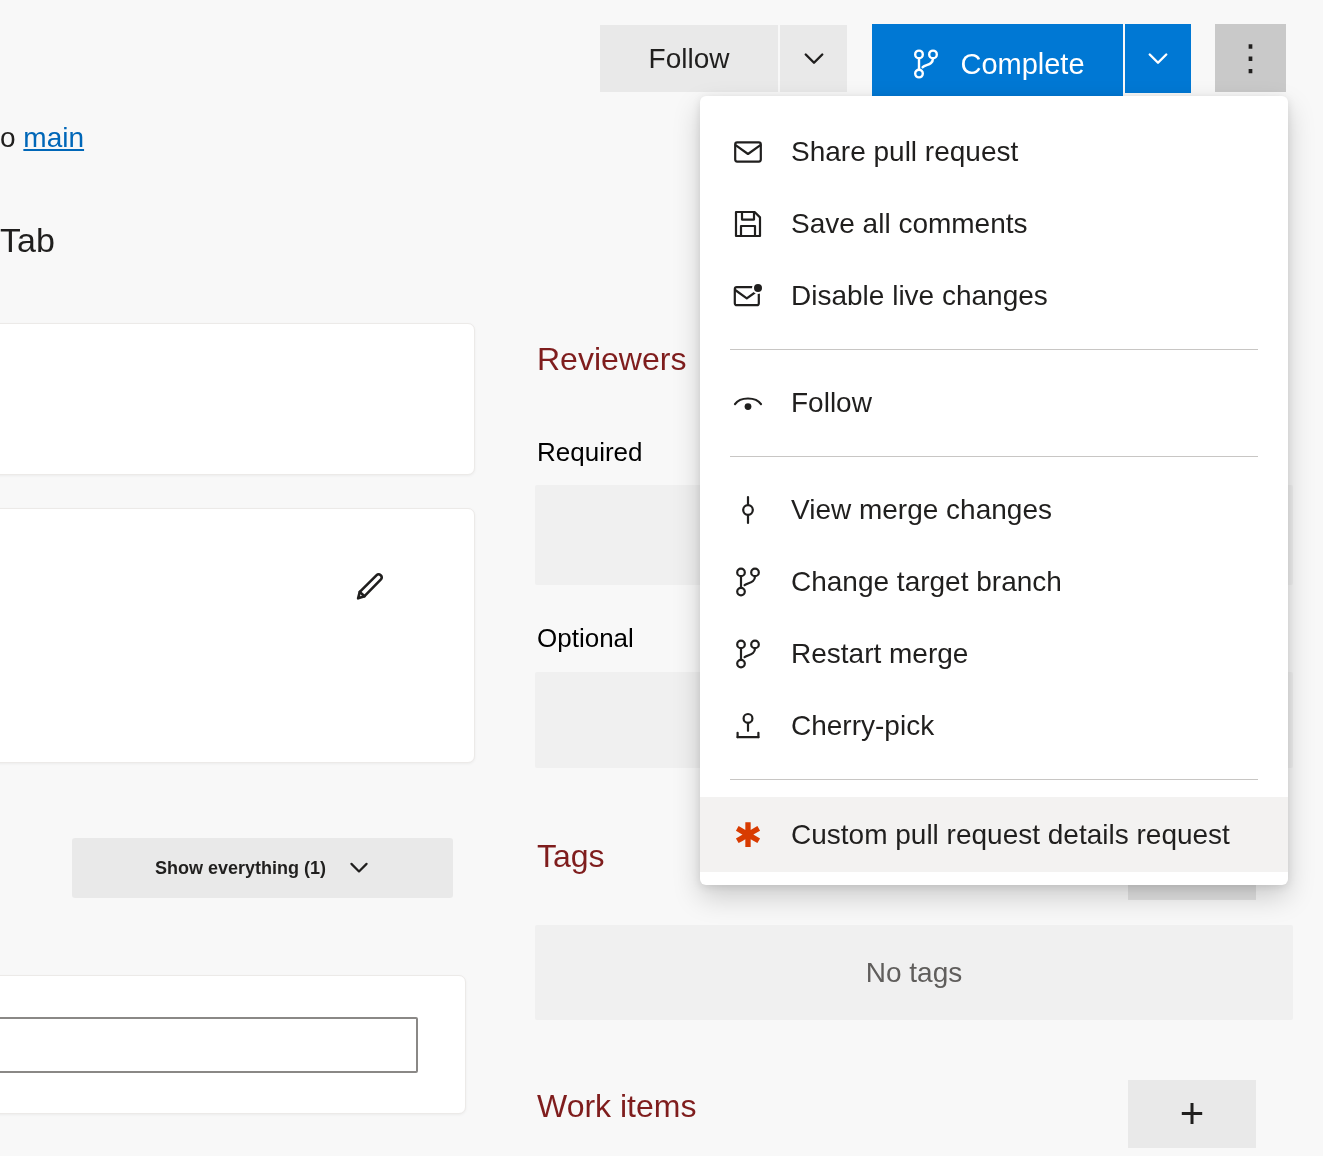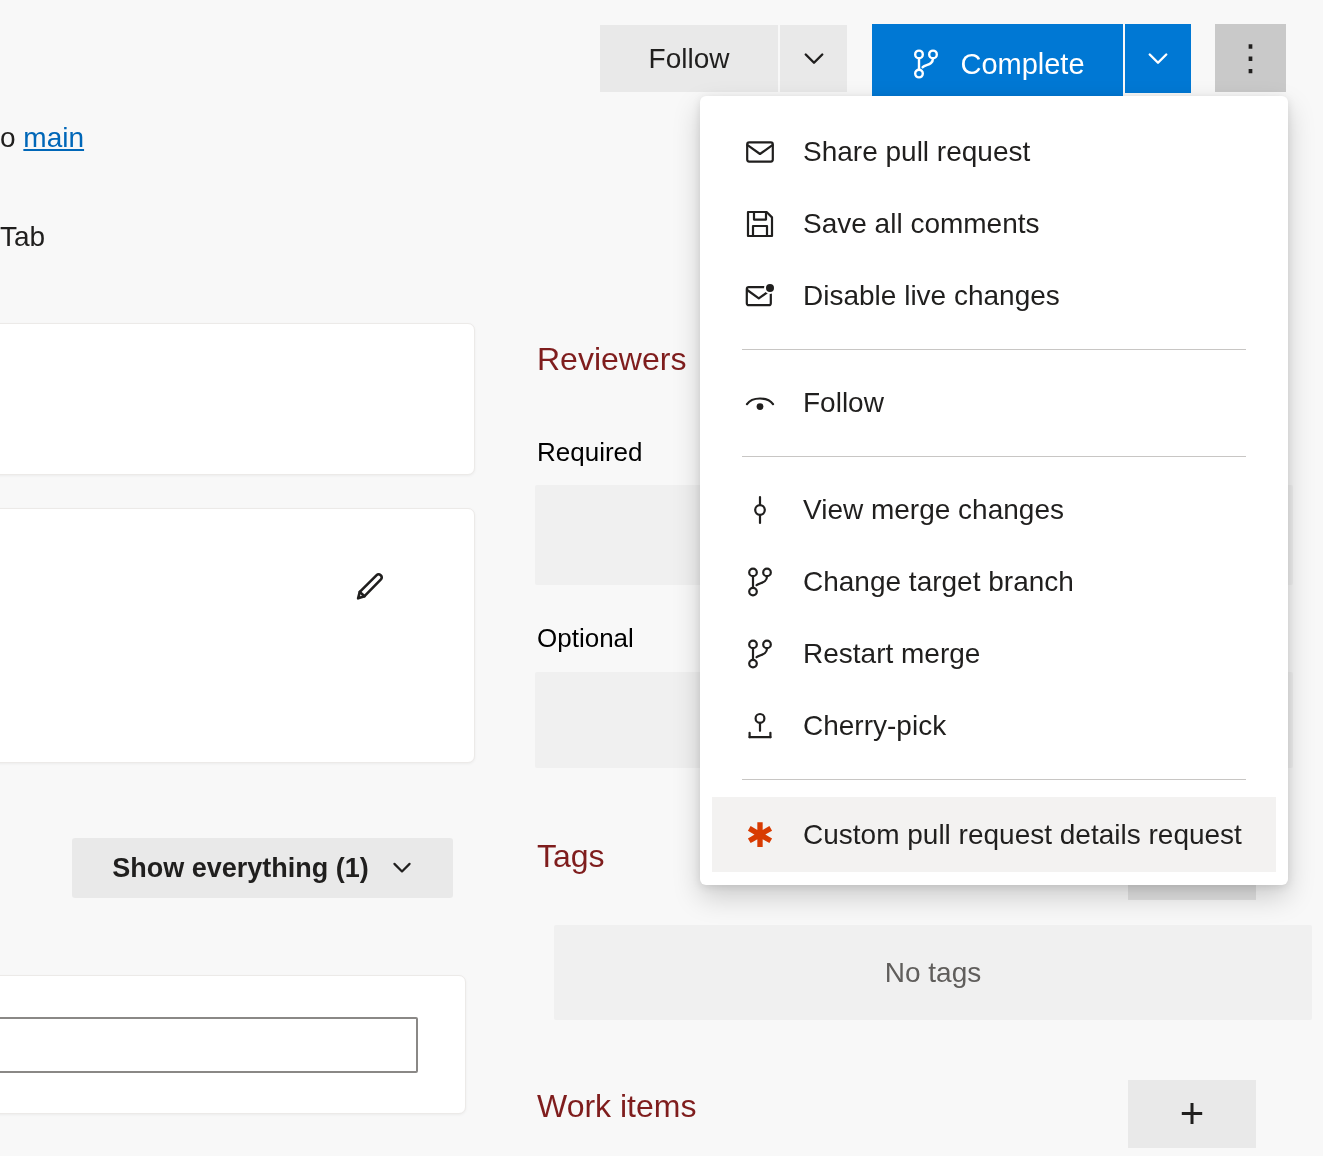--- a/index.html
+++ b/index.html
@@ -19,29 +19,29 @@
   .complete{left:872px;top:24px;}
   .complete .main{width:251px;height:80px;font-size:29px;gap:18px;}
   .complete .chev{width:66px;height:69px;}
   .more-btn{
     position:absolute;left:1215px;top:24px;width:71px;height:68px;border:none;cursor:pointer;
     background:#c9c9c9;color:#201f1e;font-size:36px;line-height:1;display:flex;align-items:center;justify-content:center;
   }
   
   .branch-line{position:absolute;left:0;top:122px;font-size:28px;color:#201f1e;}
   .branch-line a{color:#0067b8;text-decoration:underline;cursor:pointer;}
-  .tab-label{position:absolute;left:0;top:221px;font-size:28px;color:#201f1e;}
+  .tab-label{position:absolute;left:0;top:221px;font-size:34px;color:#201f1e;}
   .card{position:absolute;background:#ffffff;border:1px solid #eceae8;border-radius:7px;box-shadow:0 1px 3px rgba(0,0,0,0.05);}
   .card1{left:-40px;top:323px;width:513px;height:150px;}
   .card2{left:-40px;top:508px;width:513px;height:253px;}
   .card3{left:-40px;top:975px;width:504px;height:137px;}
   .edit-btn{position:absolute;left:342px;top:558px;width:56px;height:56px;background:transparent;border:none;cursor:pointer;display:flex;align-items:center;justify-content:center;}
   .filter-btn{
     position:absolute;left:72px;top:838px;width:381px;height:60px;border:none;cursor:pointer;border-radius:3px;
-    background:#e9e9e9;color:#201f1e;font-size:27px;font-weight:700;font-family:inherit;
+    background:#e9e9e9;color:#201f1e;font-size:18px;font-weight:700;font-family:inherit;
     display:flex;align-items:center;justify-content:center;gap:22px;
   }
   .text-input{
     position:absolute;left:-40px;top:1017px;width:458px;height:56px;box-sizing:border-box;
     border:2px solid #8a8886;border-radius:2px;background:#fff;font-size:26px;padding:0 16px;font-family:inherit;
   }
   
   .section-title{position:absolute;font-size:32px;color:#7f1d1d;}
   .sub-label{position:absolute;font-size:26px;color:#000000;}
   .ph-box{position:absolute;background:#f0f0f0;border-radius:2px;}
@@ -49,21 +49,21 @@
   .add-btn{
     position:absolute;border:none;cursor:pointer;background:#e9e9e9;color:#201f1e;
     font-size:42px;font-weight:300;display:flex;align-items:center;justify-content:center;font-family:inherit;
   }
   .tags-add{left:1128px;top:845px;width:128px;height:55px;background:#e2e2e2;z-index:1;}
   .work-add{left:1128px;top:1080px;width:128px;height:68px;}
   
   .menu{
     position:absolute;left:700px;top:96px;width:588px;z-index:20;background:#ffffff;border-radius:6px;
     box-shadow:0 12px 28px rgba(0,0,0,0.18), 0 2px 8px rgba(0,0,0,0.10);
-    padding:20px 12px 13px;box-sizing:border-box;
+    padding:20px 0 13px;box-sizing:border-box;
   }
   .menu-row{display:flex;align-items:center;height:72px;padding:0 20px 0 31px;font-size:28px;color:#201f1e;cursor:pointer;}
   .menu-row.highlight{background:#f3f2f1;height:75px;}
   .menu-row .mi{width:34px;height:34px;flex:0 0 34px;margin-right:26px;display:flex;align-items:center;justify-content:center;}
   .menu-div{border-top:1px solid #c8c6c4;margin:17px 30px;}
   .ext-glyph{font-size:34px;color:#d83b01;line-height:1;}
   svg.ic{stroke:#201f1e;fill:none;stroke-width:1.1;stroke-linecap:round;stroke-linejoin:round;}
   svg.ic-w{stroke:#ffffff;fill:none;stroke-width:1.2;stroke-linecap:round;stroke-linejoin:round;}
   svg.chv{stroke:#201f1e;fill:none;stroke-width:1.6;stroke-linecap:round;stroke-linejoin:round;}
   svg.chv-w{stroke:#ffffff;fill:none;stroke-width:1.6;stroke-linecap:round;stroke-linejoin:round;}
@@ -131,21 +131,21 @@
   <input class="text-input" type="text" style="">
 
   <div class="section-title" style="left:537px;top:341px;">Reviewers</div>
   <div class="sub-label" style="left:537px;top:437px;">Required</div>
   <div class="ph-box" style="left:535px;top:485px;width:758px;height:100px;"></div>
   <div class="sub-label" style="left:537px;top:623px;">Optional</div>
   <div class="ph-box" style="left:535px;top:672px;width:758px;height:96px;"></div>
 
   <div class="section-title" style="left:537px;top:838px;">Tags</div>
   <button class="add-btn tags-add"></button>
-  <div class="ph-box no-tags" style="left:554px;top:925px;width:758px;height:95px;">
+  <div class="ph-box no-tags" style="left:535px;top:925px;width:758px;height:95px;">
     <span>No tags</span>
   </div>
 
   <div class="section-title" style="left:537px;top:1088px;">Work items</div>
   <button class="add-btn work-add">
     <span>+</span>
   </button>
 
   <div class="menu">
 

